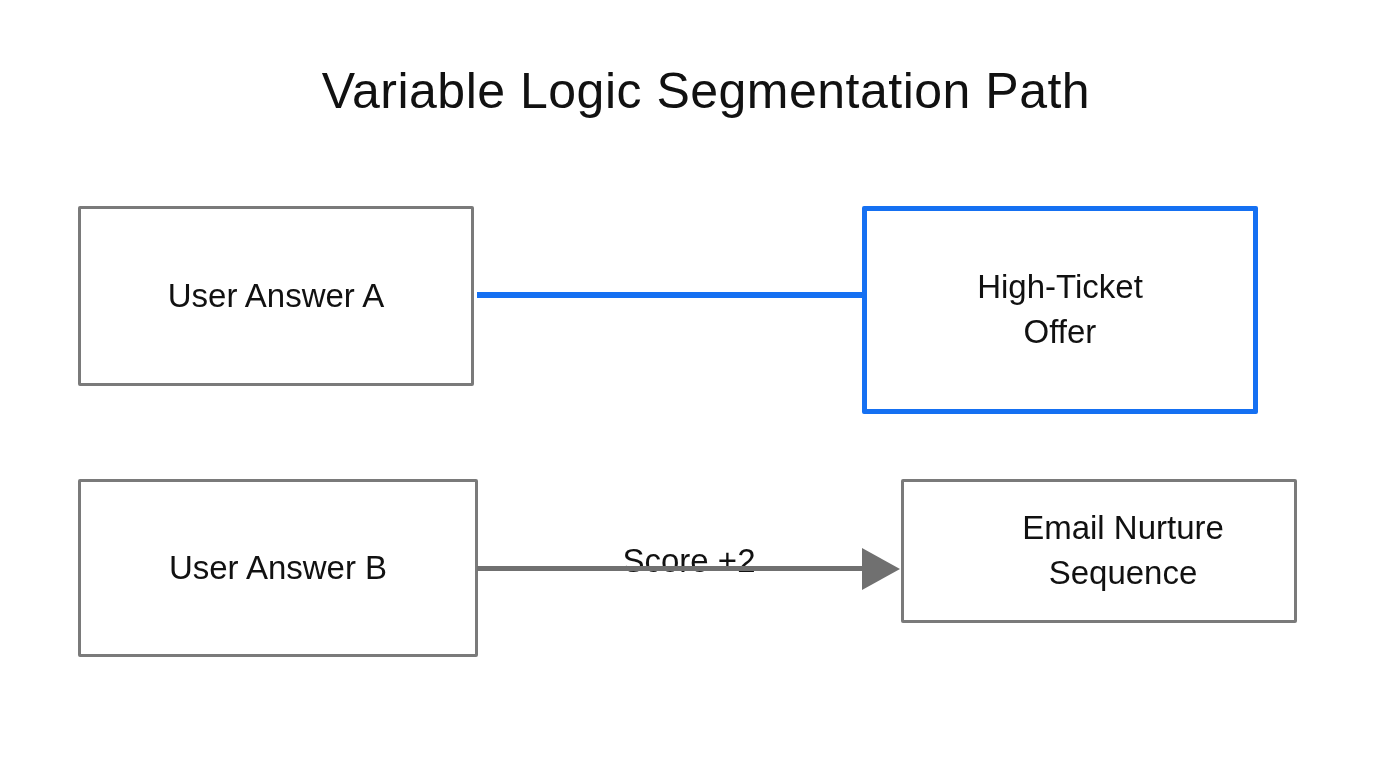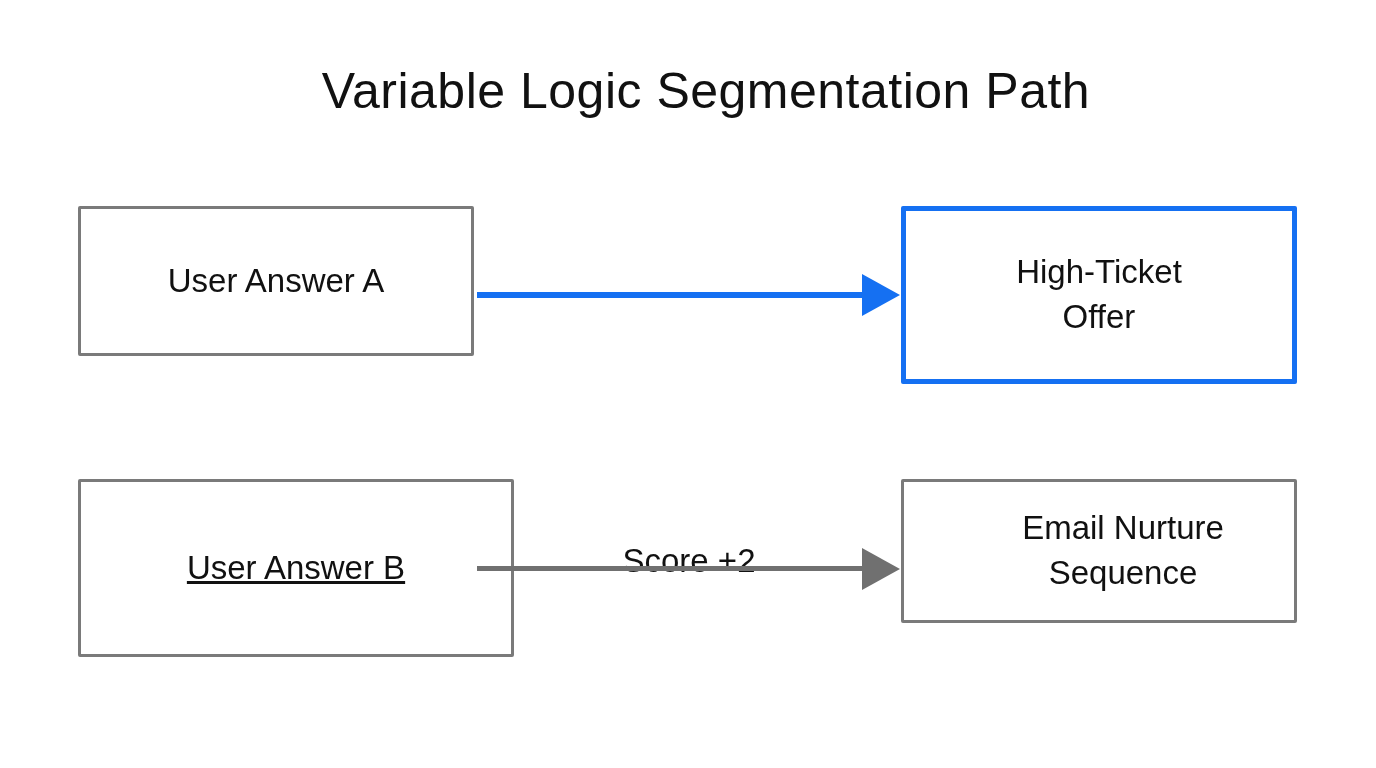--- a/index.html
+++ b/index.html
@@ -36,23 +36,23 @@
     justify-content: center;
     text-align: center;
     font-size: 33px;
     line-height: 1.35;
     color: #111111;
     border-radius: 2px;
   }
   .node-label {
     white-space: pre-line;
   }
-  .node-a  { left: 78px;  top: 206px; width: 396px; height: 150px; border: 3px solid #7a7a7a; }
-  .node-ht { left: 901px; top: 206px; width: 396px; height: 178px; border: 5px solid #1570f2; }
-  .node-b  { left: 78px;  top: 479px; width: 436px; height: 178px; border: 3px solid #7a7a7a; text-decoration: underline; }
+  .node-a  { left: 78px;  top: 206px; width: 396px; height: 180px; border: 3px solid #7a7a7a; }
+  .node-ht { left: 862px; top: 206px; width: 396px; height: 208px; border: 5px solid #1570f2; }
+  .node-b  { left: 78px;  top: 479px; width: 400px; height: 178px; border: 3px solid #7a7a7a; }
   .node-en { left: 901px; top: 479px; width: 396px; height: 144px; border: 3px solid #7a7a7a; padding-left: 48px; }
 
   .edge-line {
     position: absolute;
   }
   .edge-line-blue { left: 477px; top: 292px; width: 390px; height: 6px; background: #1570f2; }
   .edge-line-gray { left: 477px; top: 566px; width: 390px; height: 5px; background: #707070; }
 
   .arrowhead {
     position: absolute;

